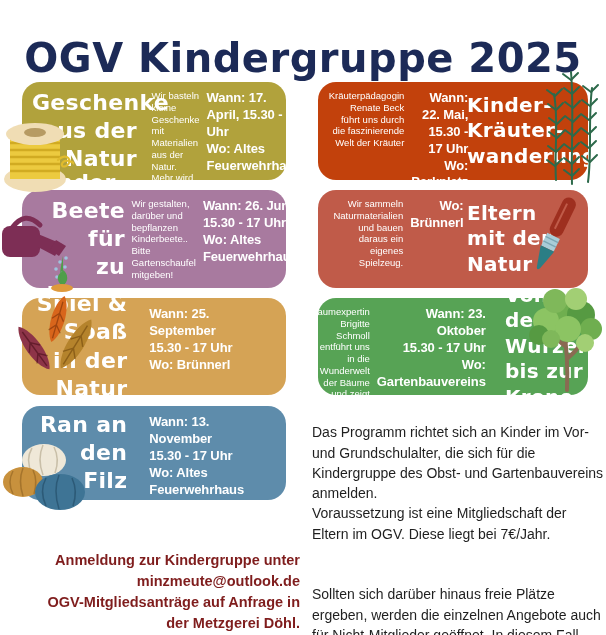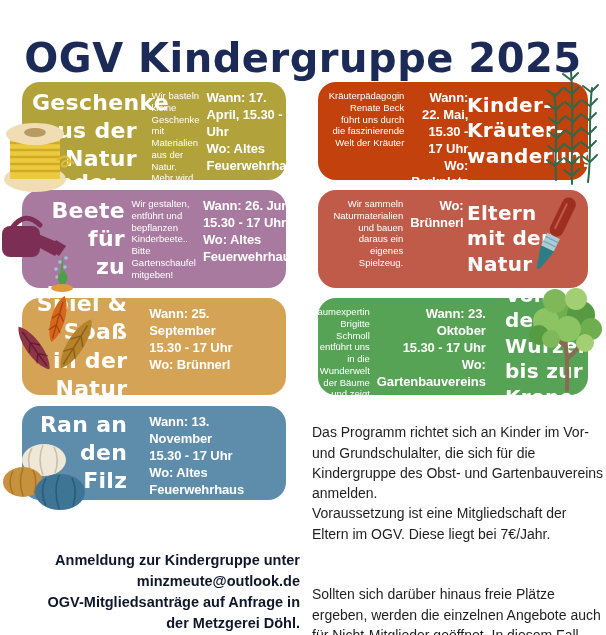--- a/index.html
+++ b/index.html
@@ -35,21 +35,21 @@
   .card.right .bdy{ width:46%; text-align:right; padding-left:2px;}
   .card.right .ttl{ width:54%; text-align:left; padding-left:12px; font-size:20px;}
   .icon{ position:absolute; pointer-events:none; }
   #info{
     position:absolute; left:312px; top:402px; width:292px;
     font-size:14px; line-height:1.45; color:#1f1f1f; white-space:pre-line;
   }
   #info p{ margin:0 0 20px 0; white-space:pre-line;}
   #anmeldung{
     position:absolute; left:18px; top:550px; width:282px; text-align:right;
-    font-size:14.5px; font-weight:700; color:#0f172a; line-height:1.45;
+    font-size:14.5px; font-weight:700; color:#7f1d1d; line-height:1.45;
     white-space:pre-line;
   }
   
   .c0{ left:22px;  top:82px;  width:264px; height:98px; }
   .c1{ left:318px; top:82px;  width:270px; height:98px; }
   .c2{ left:22px;  top:190px; width:264px; height:98px; }
   .c3{ left:318px; top:190px; width:270px; height:98px;justify-content:center; }
   .c4{ left:22px;  top:298px; width:264px; height:97px; }
   .c5{ left:318px; top:298px; width:270px; height:97px;gap:38px; }
   .c6{ left:22px;  top:406px; width:264px; height:94px; }
@@ -90,21 +90,21 @@
     <div class="ttl">Kinder-
 Kräuter-
 wanderung</div>
   </section>
 
   <section class="card left c2" style="background-color: rgb(168, 122, 159);">
     <div class="ttl">Kinder-
 Beete für
 zu Hause</div>
     <div class="bdy">
-      <div class="desc">Wir gestalten, entführt und bepflanzen Kinderbeete..
+      <div class="desc">Wir gestalten, darüber und bepflanzen Kinderbeete..
 Bitte Gartenschaufel mitgeben!</div>
       <div>
         <div class="wann">Wann: 26. Juni, 15.30 - 17 Uhr</div>
         <div class="wann">Wo: Altes Feuerwehrhaus</div>
       </div>
     </div>
   </section>
 
   <section class="card right c3" style="background-color: rgb(192, 91, 73);">
     <div class="bdy">

